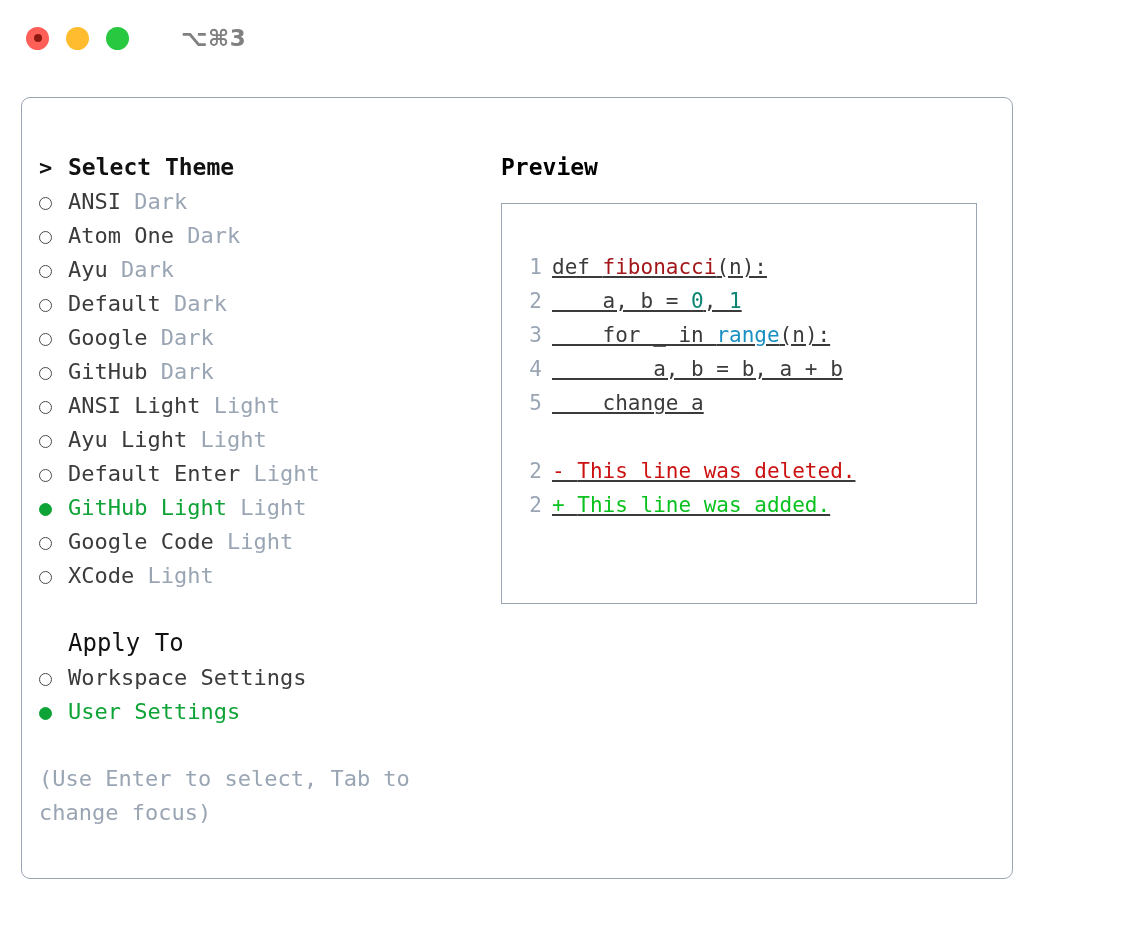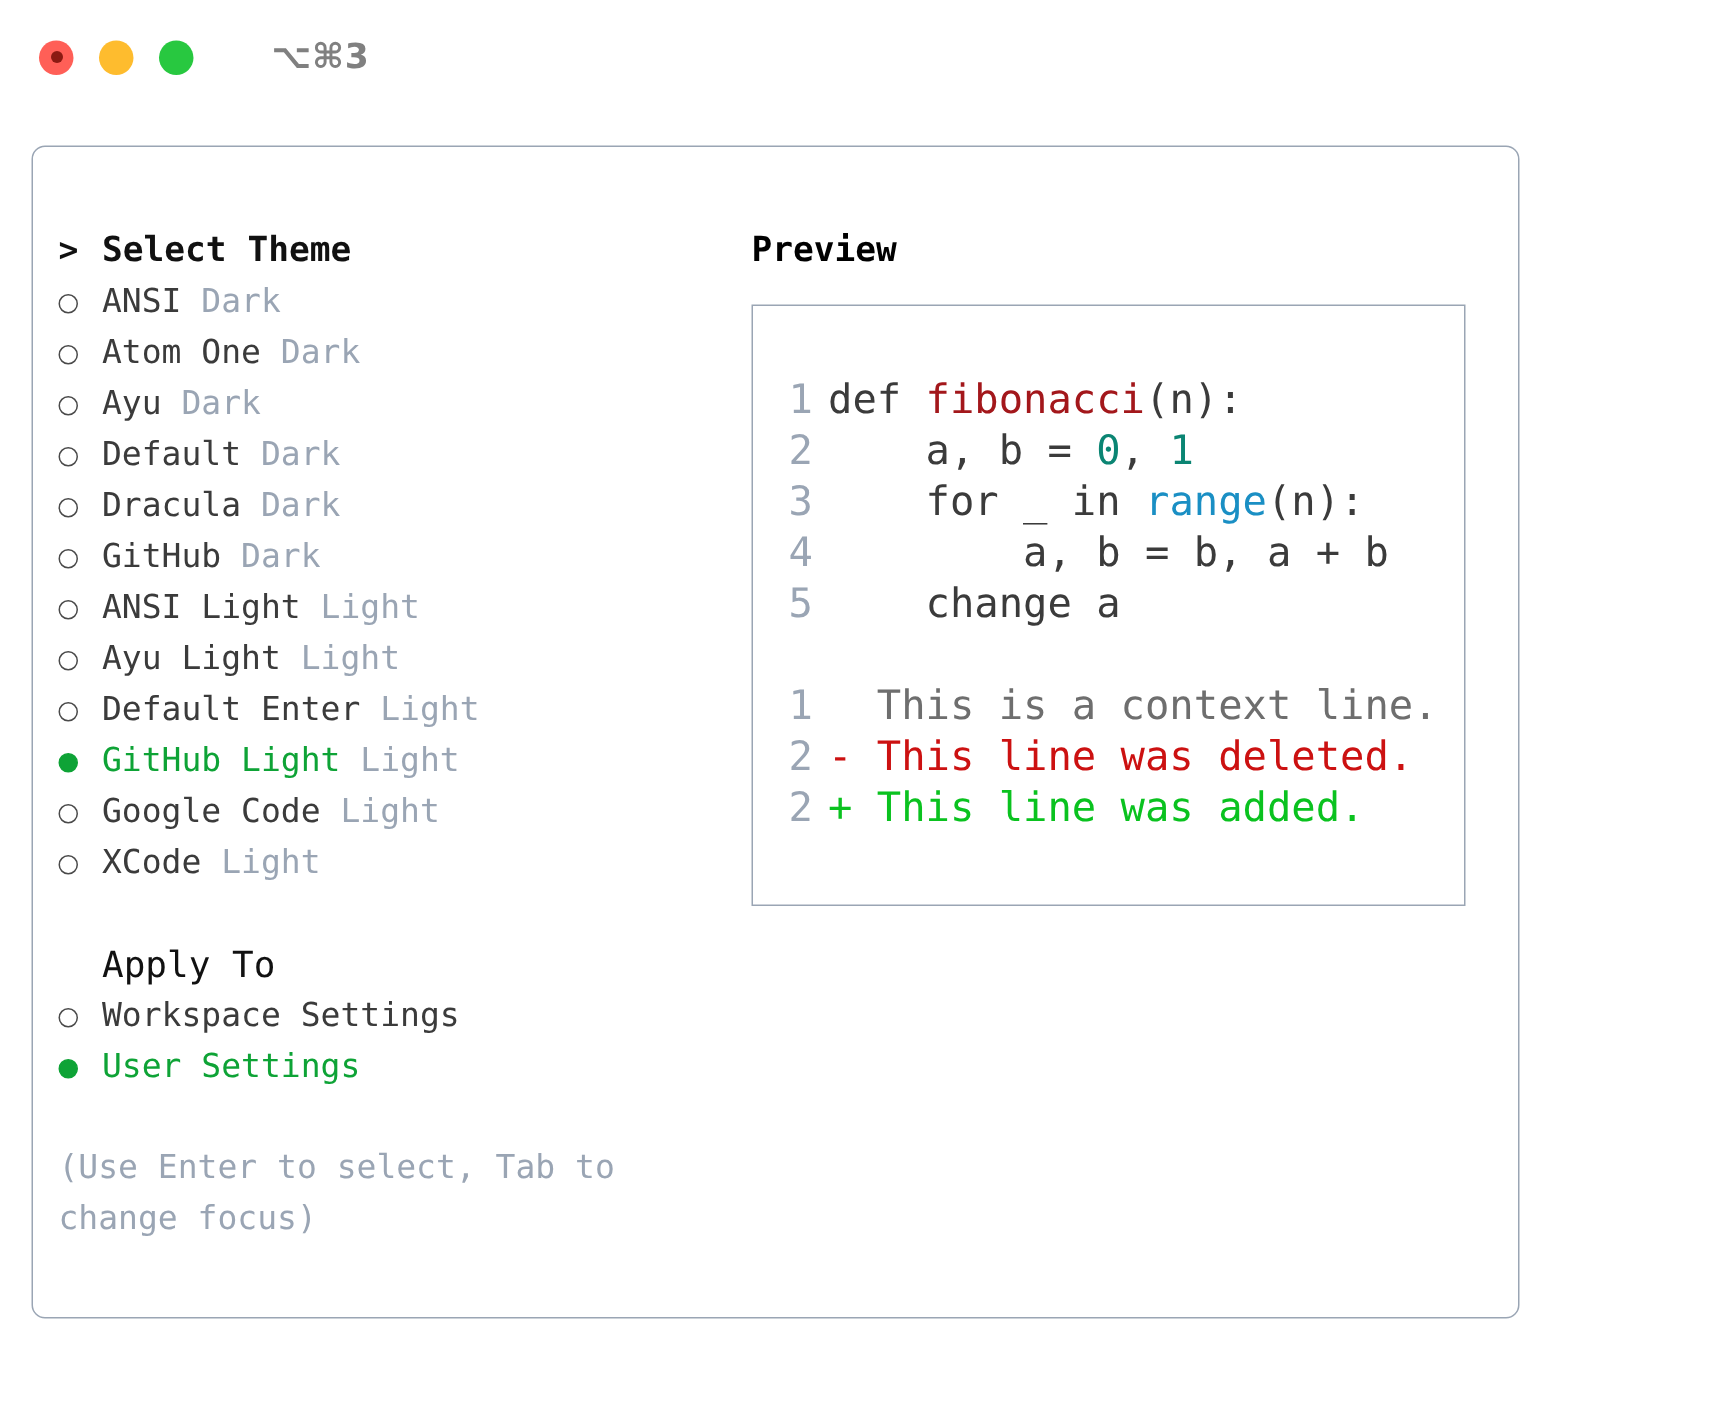--- a/index.html
+++ b/index.html
@@ -166,23 +166,24 @@
     width: 476px;
     height: 401px;
     border: 1.6px solid #9aa5b4;
     box-sizing: border-box;
     background: #ffffff;
     padding: 46px 0 0 18px;
   }
   .code-line {
     height: 34px;
     line-height: 34px;
-    font-size: 27px;
+    font-size: 21px;
     white-space: pre;
     color: #3b3b3b;
+    text-decoration: underline;
   }
   .ln {
     display: inline-block;
     width: 22px;
     text-align: right;
     color: #9aa5b4;
     margin-right: 10px;
   }
   .tok-fn  { color: #a3171b; }
   .tok-num { color: #0b8573; }
@@ -215,21 +216,21 @@
       <div class="row header-row">
         <span class="marker caret">&gt;</span>
         <span>Select Theme</span>
       </div>
 
       <div id="theme-rows">
           <div class="row"><span class="marker"><span class="bullet-hollow"></span></span><span class="label">ANSI</span><span> </span><span class="variant">Dark</span></div>
           <div class="row"><span class="marker"><span class="bullet-hollow"></span></span><span class="label">Atom One</span><span> </span><span class="variant">Dark</span></div>
           <div class="row"><span class="marker"><span class="bullet-hollow"></span></span><span class="label">Ayu</span><span> </span><span class="variant">Dark</span></div>
           <div class="row"><span class="marker"><span class="bullet-hollow"></span></span><span class="label">Default</span><span> </span><span class="variant">Dark</span></div>
-          <div class="row"><span class="marker"><span class="bullet-hollow"></span></span><span class="label">Dracula</span><span> </span><span class="variant">Dark</span></div>
+          <div class="row"><span class="marker"><span class="bullet-hollow"></span></span><span class="label">Google</span><span> </span><span class="variant">Dark</span></div>
           <div class="row"><span class="marker"><span class="bullet-hollow"></span></span><span class="label">GitHub</span><span> </span><span class="variant">Dark</span></div>
           <div class="row"><span class="marker"><span class="bullet-hollow"></span></span><span class="label">ANSI Light</span><span> </span><span class="variant">Light</span></div>
           <div class="row"><span class="marker"><span class="bullet-hollow"></span></span><span class="label">Ayu Light</span><span> </span><span class="variant">Light</span></div>
           <div class="row"><span class="marker"><span class="bullet-hollow"></span></span><span class="label">Default Enter</span><span> </span><span class="variant">Light</span></div>
           <div class="row selected"><span class="marker"><span class="bullet-filled"></span></span><span class="label">GitHub Light</span><span> </span><span class="variant">Light</span></div>
           <div class="row"><span class="marker"><span class="bullet-hollow"></span></span><span class="label">Google Code</span><span> </span><span class="variant">Light</span></div>
           <div class="row"><span class="marker"><span class="bullet-hollow"></span></span><span class="label">XCode</span><span> </span><span class="variant">Light</span></div>
         </div>
 
       <div class="spacer-sm"></div>
@@ -249,21 +250,20 @@
       <div class="preview-box">
         <div id="code-block">
             <div class="code-line"><span class="ln">1</span><span class="tok-plain">def </span><span class="tok-fn">fibonacci</span><span class="tok-plain">(n):</span></div>
             <div class="code-line"><span class="ln">2</span><span class="tok-plain">    a, b = </span><span class="tok-num">0</span><span class="tok-plain">, </span><span class="tok-num">1</span></div>
             <div class="code-line"><span class="ln">3</span><span class="tok-plain">    for _ in </span><span class="tok-call">range</span><span class="tok-plain">(n):</span></div>
             <div class="code-line"><span class="ln">4</span><span class="tok-plain">        a, b = b, a + b</span></div>
             <div class="code-line"><span class="ln">5</span><span class="tok-plain">    change a</span></div>
           </div>
         <div class="diff-gap"></div>
         <div id="diff-block">
-            <div class="code-line"><span class="ln">1</span><span class="diff-ctx">  </span><span class="diff-ctx">This is a context line.</span></div>
             <div class="code-line"><span class="ln">2</span><span class="diff-del">- </span><span class="diff-del">This line was deleted.</span></div>
             <div class="code-line"><span class="ln">2</span><span class="diff-add">+ </span><span class="diff-add">This line was added.</span></div>
           </div>
       </div>
     </div>
 
   </div>
 </div>
 
 </body></html>

